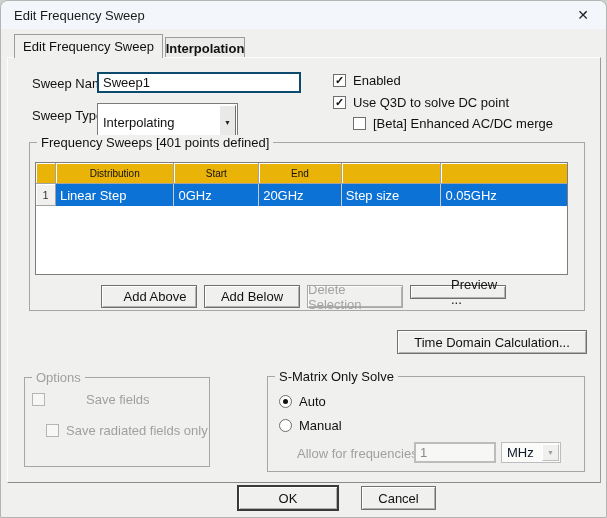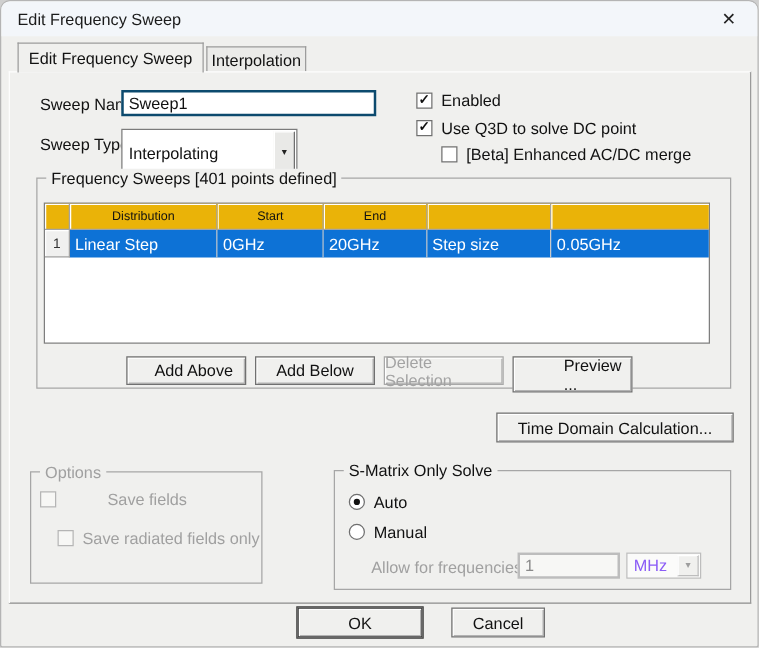--- a/index.html
+++ b/index.html
@@ -23,21 +23,21 @@
     position:absolute; right:0; top:0; width:46px; height:28px;
     display:flex; align-items:center; justify-content:center;
     font-size:14px; color:#222; cursor:default;
   }
   
   .tab{ position:absolute; display:flex; align-items:center; justify-content:center;
         border:1px solid #9c9c9c; border-bottom:none; }
   .tab-active{ left:13px; top:33px; width:149px; height:24px;
         background:var(--dialog-bg,#f0f0ee); z-index:3; }
   .tab-inactive{ left:164px; top:36px; width:80px; height:21px;
-        background:#ebebe9; z-index:1; }
+        background:#ebebe9; z-index:1;font-weight:bold; }
   .tabpage{
     position:absolute; left:6px; top:56px; width:594px; height:426px;
     background:var(--dialog-bg,#f0f0ee);
     border-top:1px solid #fdfdfd; border-left:1px solid #fdfdfd;
     border-right:1px solid #9a9a9a; border-bottom:1px solid #8c8c8c;
     z-index:2;
   }
   .lbl{ position:absolute; white-space:nowrap; }
   .lbl-gray{ color:#a0a0a0; }
 
@@ -54,21 +54,21 @@
   }
   .combo .combo-text{ flex:1; padding-left:5px; overflow:hidden; white-space:nowrap; }
   .combo .combo-arrow{
     width:17px; align-self:stretch; margin:1px;
     background:#e9e9e7;
     border:1px solid; border-color:#ffffff #6f6f6f #6f6f6f #ffffff;
     display:flex; align-items:center; justify-content:center;
     font-size:7px; color:#222;
   }
   .combo.disabled{ border-color:#bdbdbd; background:#fbfbfa; }
-  .combo.disabled .combo-text{ color:#8b5cf6; }
+  .combo.disabled .combo-text{ color:#0f172a; }
   .combo.disabled .combo-arrow{ color:#9d9d9d; background:#f0f0ee;
         border-color:#ffffff #bdbdbd #bdbdbd #ffffff; }
 
   .cbrow{ position:absolute; display:flex; align-items:center; }
   .cbbox{
     width:13px; height:13px; background:#fff; border:1px solid #6f6f6f;
     display:flex; align-items:center; justify-content:center;
     font-size:11px; font-weight:bold; color:#111; line-height:1;
   }
   .cbrow.disabled .cbbox{ border-color:#b5b5b5; background:#f7f7f5; }
@@ -186,21 +186,21 @@
           <div class="dcell c2">0GHz</div>
           <div class="dcell c3">20GHz</div>
           <div class="dcell c4">Step size</div>
           <div class="dcell c5">0.05GHz</div>
         </div>
       </div>
 
       <div class="btn" style="left:71px; top:142px; width:96px; height:23px;padding-left:12px;">Add Above</div>
       <div class="btn" style="left:174px; top:142px; width:96px; height:23px;">Add Below</div>
       <div class="btn disabled" style="left:277px; top:142px; width:96px; height:23px;">Delete Selection</div>
-      <div class="btn" style="left:380px; top:142px; width:96px; height:29px;padding-left:40px;">Preview ...</div>
+      <div class="btn" style="left:380px; top:142px; width:96px; height:14px;padding-left:40px;">Preview ...</div>
     </div>
 
     <div class="btn" style="left:389px; top:272px; width:190px; height:24px;">Time Domain Calculation...</div>
 
     <div class="groupbox" style="left:16px; top:319px; width:186px; height:90px;">
       <span class="group-label gray">Options</span>
       <div class="cbrow disabled" style="left:7px; top:14px;gap:34px;">
         <span class="cbbox"></span>
         <span class="cblabel">Save fields</span>
       </div>

